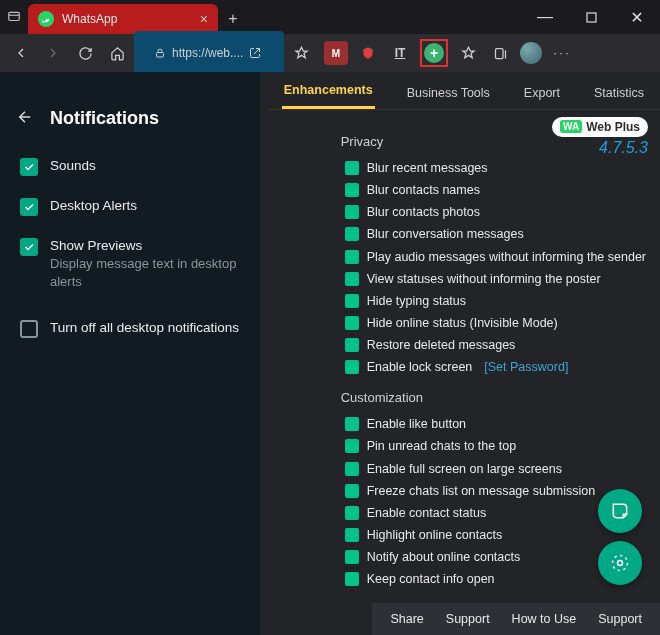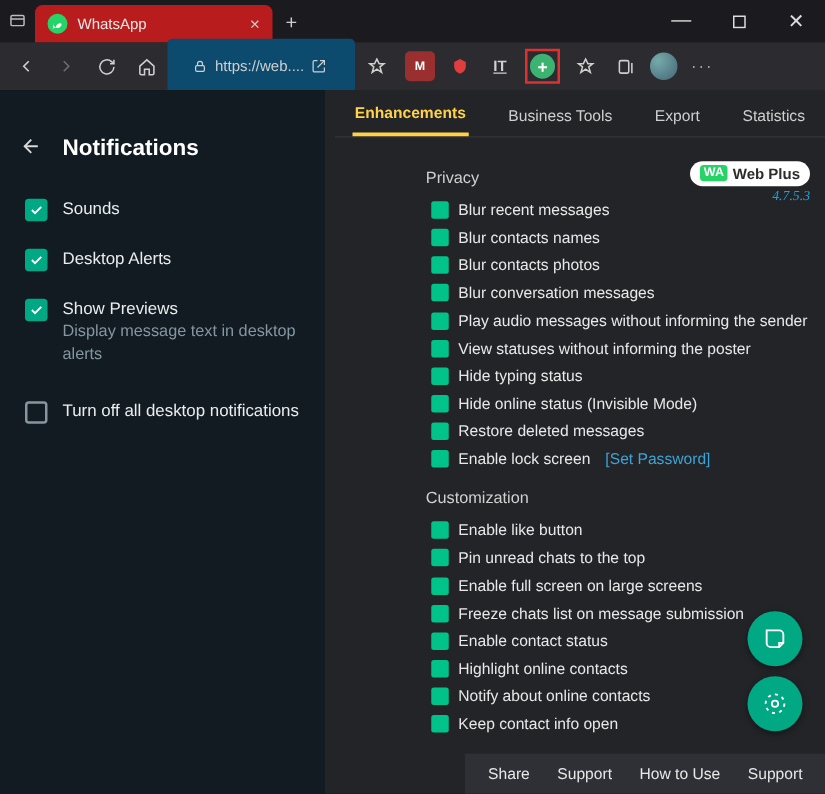--- a/index.html
+++ b/index.html
@@ -46,24 +46,24 @@
   .chk-off { border:2px solid #8696a0; }
   .opt-main { font-size:13.5px; color:#e9edef;}
   .opt-sub { font-size:13px; color:#8696a0; line-height:1.35; margin-top:2px;}
   .opt + .opt { margin-top:6px; }
   
   .right { flex:1; background:#222428; display:flex; flex-direction:column; min-width:0; position:relative;align-items:flex-end;}
   .tabs { display:flex; gap:30px; padding:0 14px; height:38px; align-items:flex-end; border-bottom:1px solid #343438; background:#222428;}
   .etab { font-size:12.5px; color:#cfcfcf; padding:9px 2px; }
   .etab.active { color:#ffd24a; border-bottom:3px solid #ffd24a; font-weight:600;}
   .scroll { flex:1; overflow:auto; padding:10px 14px 40px 14px; position:relative;}
-  .brand { position:absolute; right:12px; top:18px; text-align:right; }
+  .brand { position:absolute; right:12px; top:6px; text-align:right; }
   .brand-badge { background:#fff; color:#2c2c2c; font-size:12px; font-weight:600; padding:3px 8px; border-radius:10px; display:inline-flex; align-items:center; gap:4px;}
   .brand-badge .wa { background:#25d366; color:#fff; font-size:10px; font-weight:bold; padding:1px 3px; border-radius:3px;}
-  .brand-ver { color:#1fa0d8; font-size:11px; font-style:italic; margin-top:2px;font-family:Liberation Serif, serif;}
+  .brand-ver { color:#1fa0d8; font-size:16px; font-style:italic; margin-top:2px;}
   .section-title { font-size:13px; color:#d0d0d0; margin:14px 0 10px 16px; }
   .plist { display:flex; flex-direction:column; gap:4px; padding-left:20px;}
   .pitem { display:flex; align-items:center; gap:8px; font-size:12.5px; color:#e8e8e8; line-height:1.45;}
   .pchk { width:14px; height:14px; background:#00c389; border-radius:2px; flex-shrink:0;}
   .plink { color:#3ea3d6; margin-left:4px;}
   
   .fab { position:absolute; right:18px; width:44px; height:44px; border-radius:50%; background:#00a884; display:flex; align-items:center; justify-content:center; color:#fff; box-shadow:0 2px 6px rgba(0,0,0,.4);}
   .fab1 { bottom:102px; }
   .fab2 { bottom:50px; }
   .fab svg { width:20px; height:20px; stroke:#fff; fill:none; stroke-width:1.8;}

